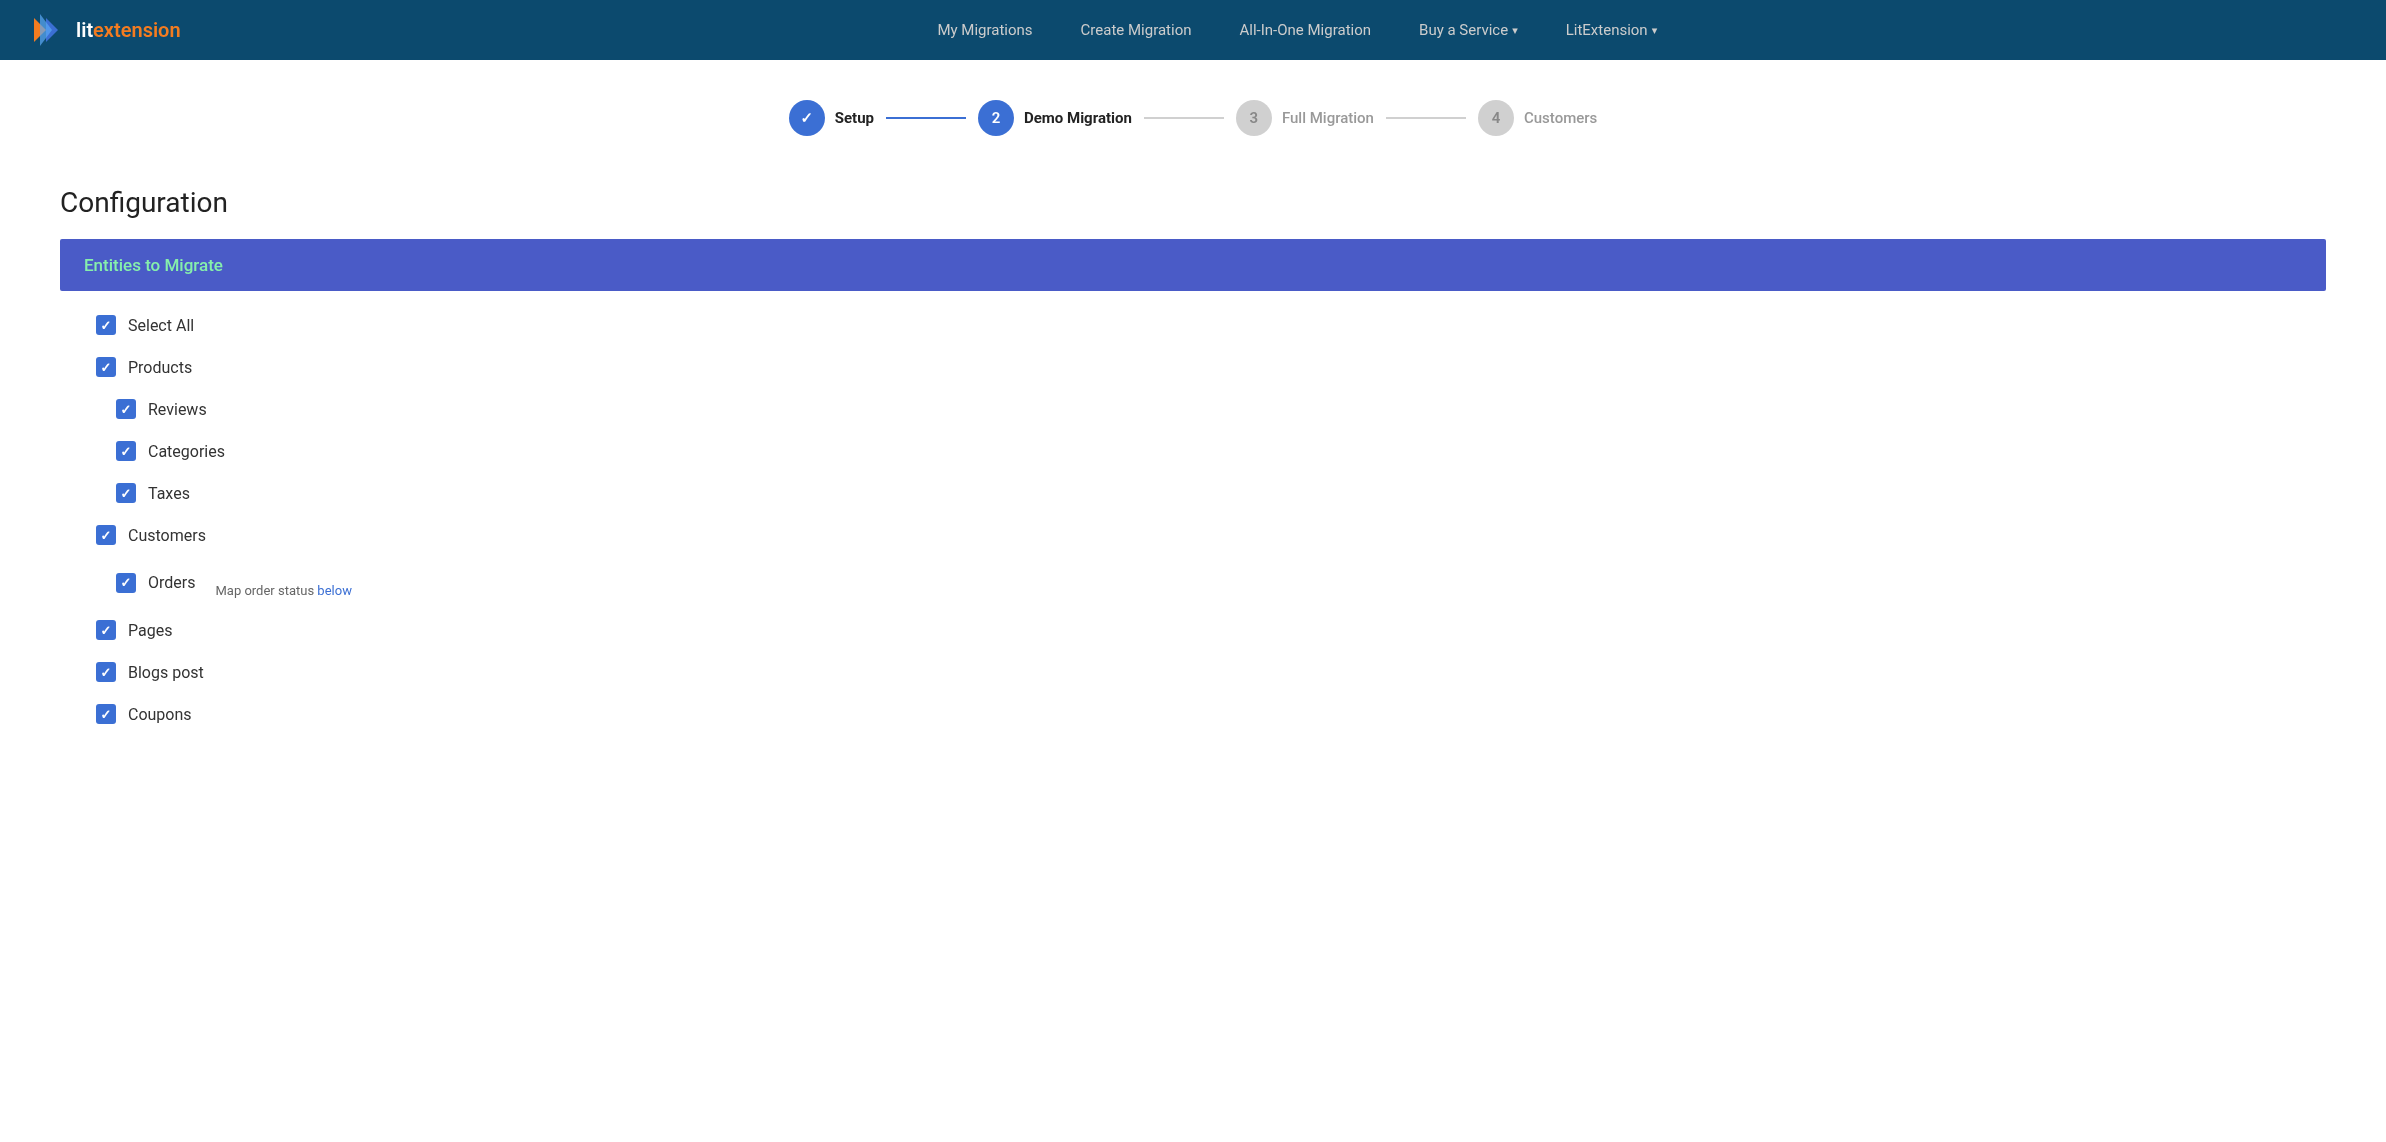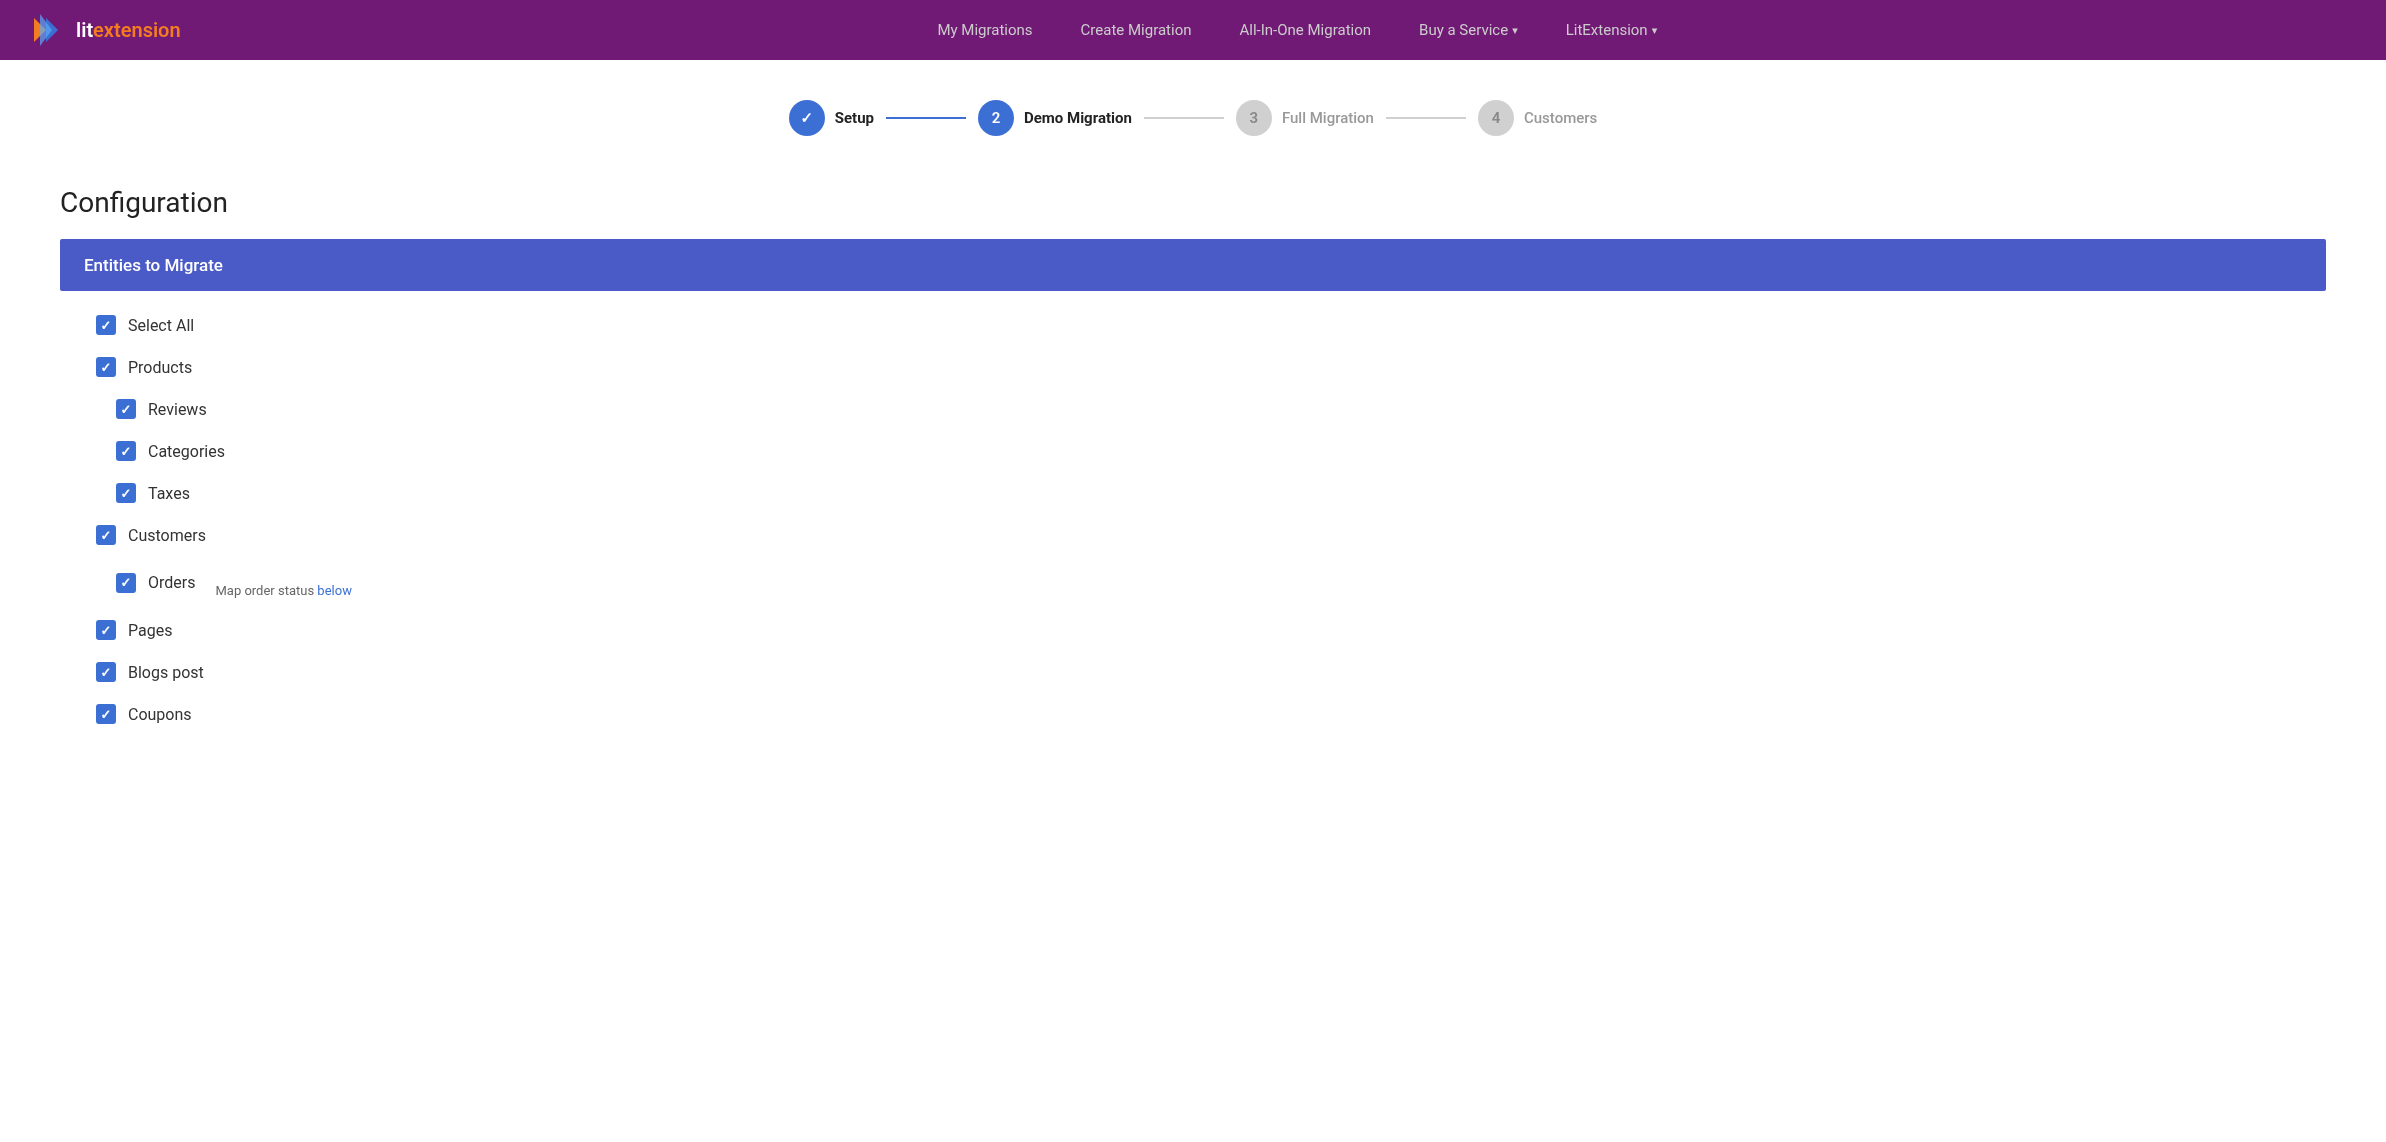--- a/index.html
+++ b/index.html
@@ -1,20 +1,20 @@
 <!DOCTYPE html>
 <html><head>
   <meta charset="utf-8">
   <style>
     * { box-sizing: border-box; margin: 0; padding: 0; }
     body { font-family: -apple-system, BlinkMacSystemFont, 'Segoe UI', Roboto, sans-serif; background: #f5f5f5; color: #333; }
 
     
     .navbar {
-      background: #701a75;
+      background: #0c4a6e;
       display: flex;
       align-items: center;
       padding: 0 32px;
       height: 60px;
       text-align: right;
     }
     .logo-area {
       display: flex;
       align-items: center;
       gap: 8px;
@@ -121,21 +121,21 @@
 
     
     .config-title {
       font-size: 28px;
       font-weight: 400;
       color: #222;
       margin-bottom: 20px;
     }
     .entities-header {
       background: #4a5bc7;
-      color: #ffffff;
+      color: #86efac;
       padding: 16px 24px;
       font-size: 17px;
       font-weight: 500;
       border-radius: 2px;
       margin-bottom: 24px;
     }
 
     
     .entity-list {
       padding-left: 16px;

